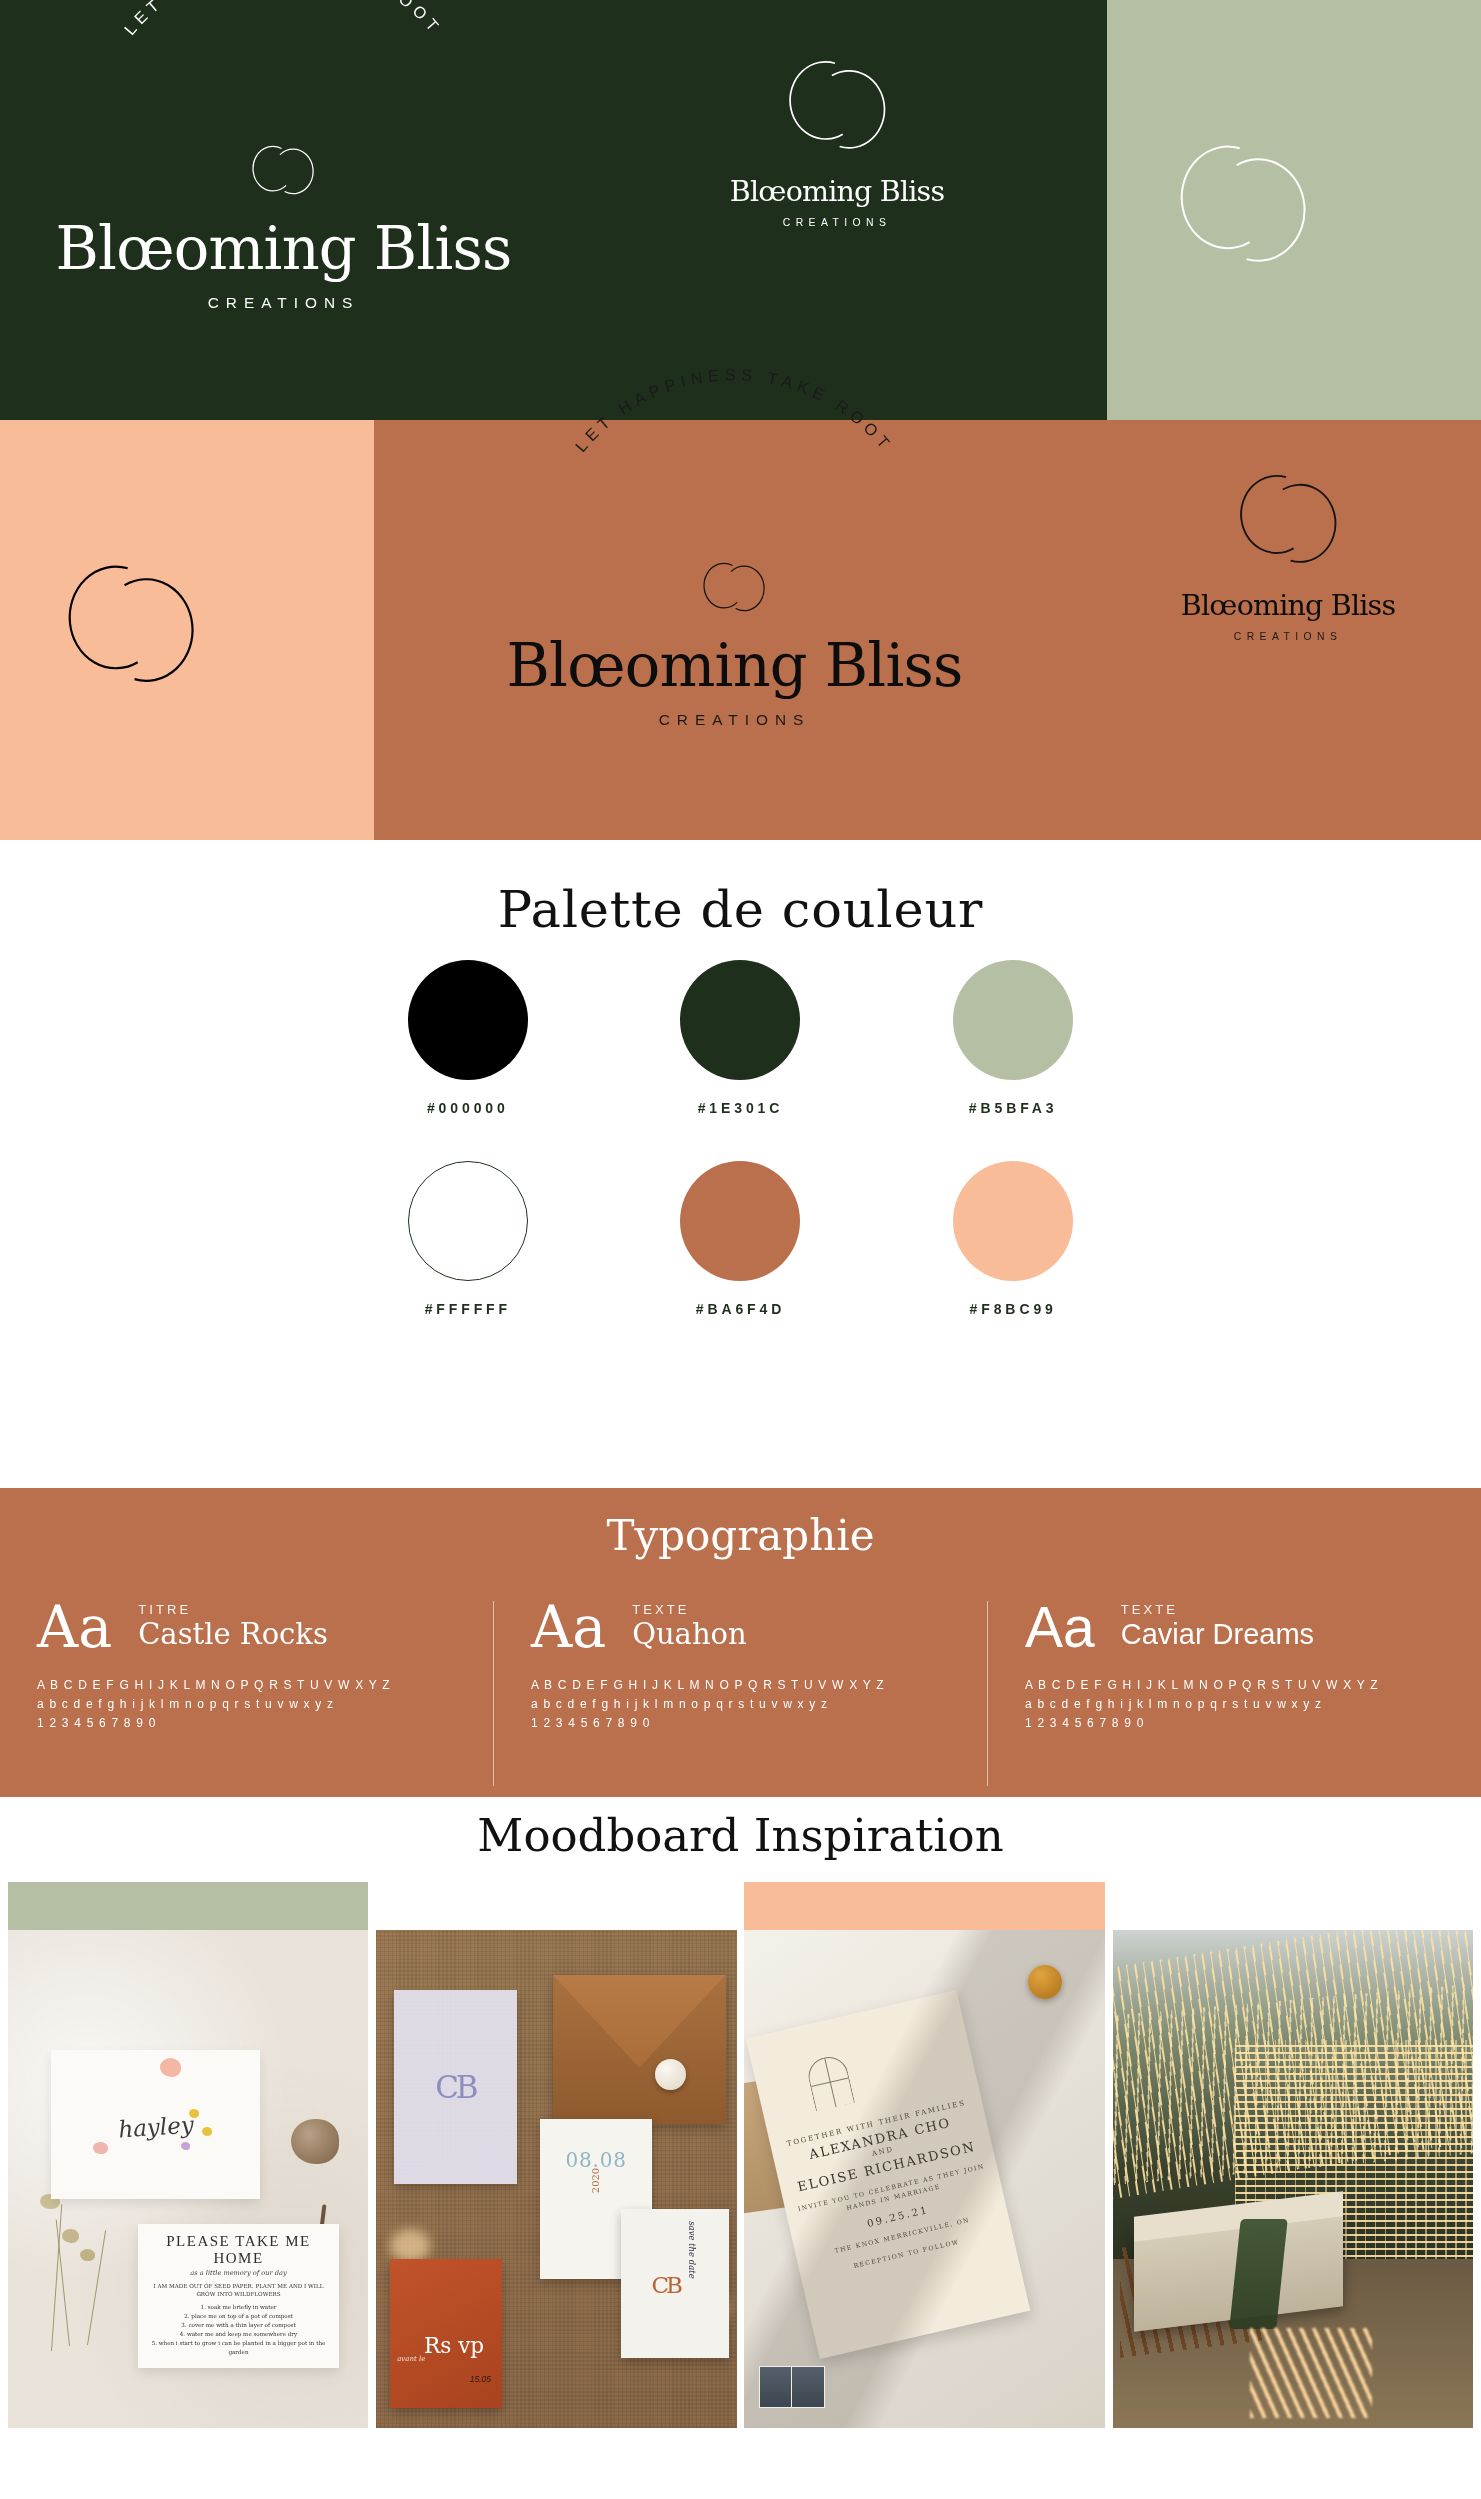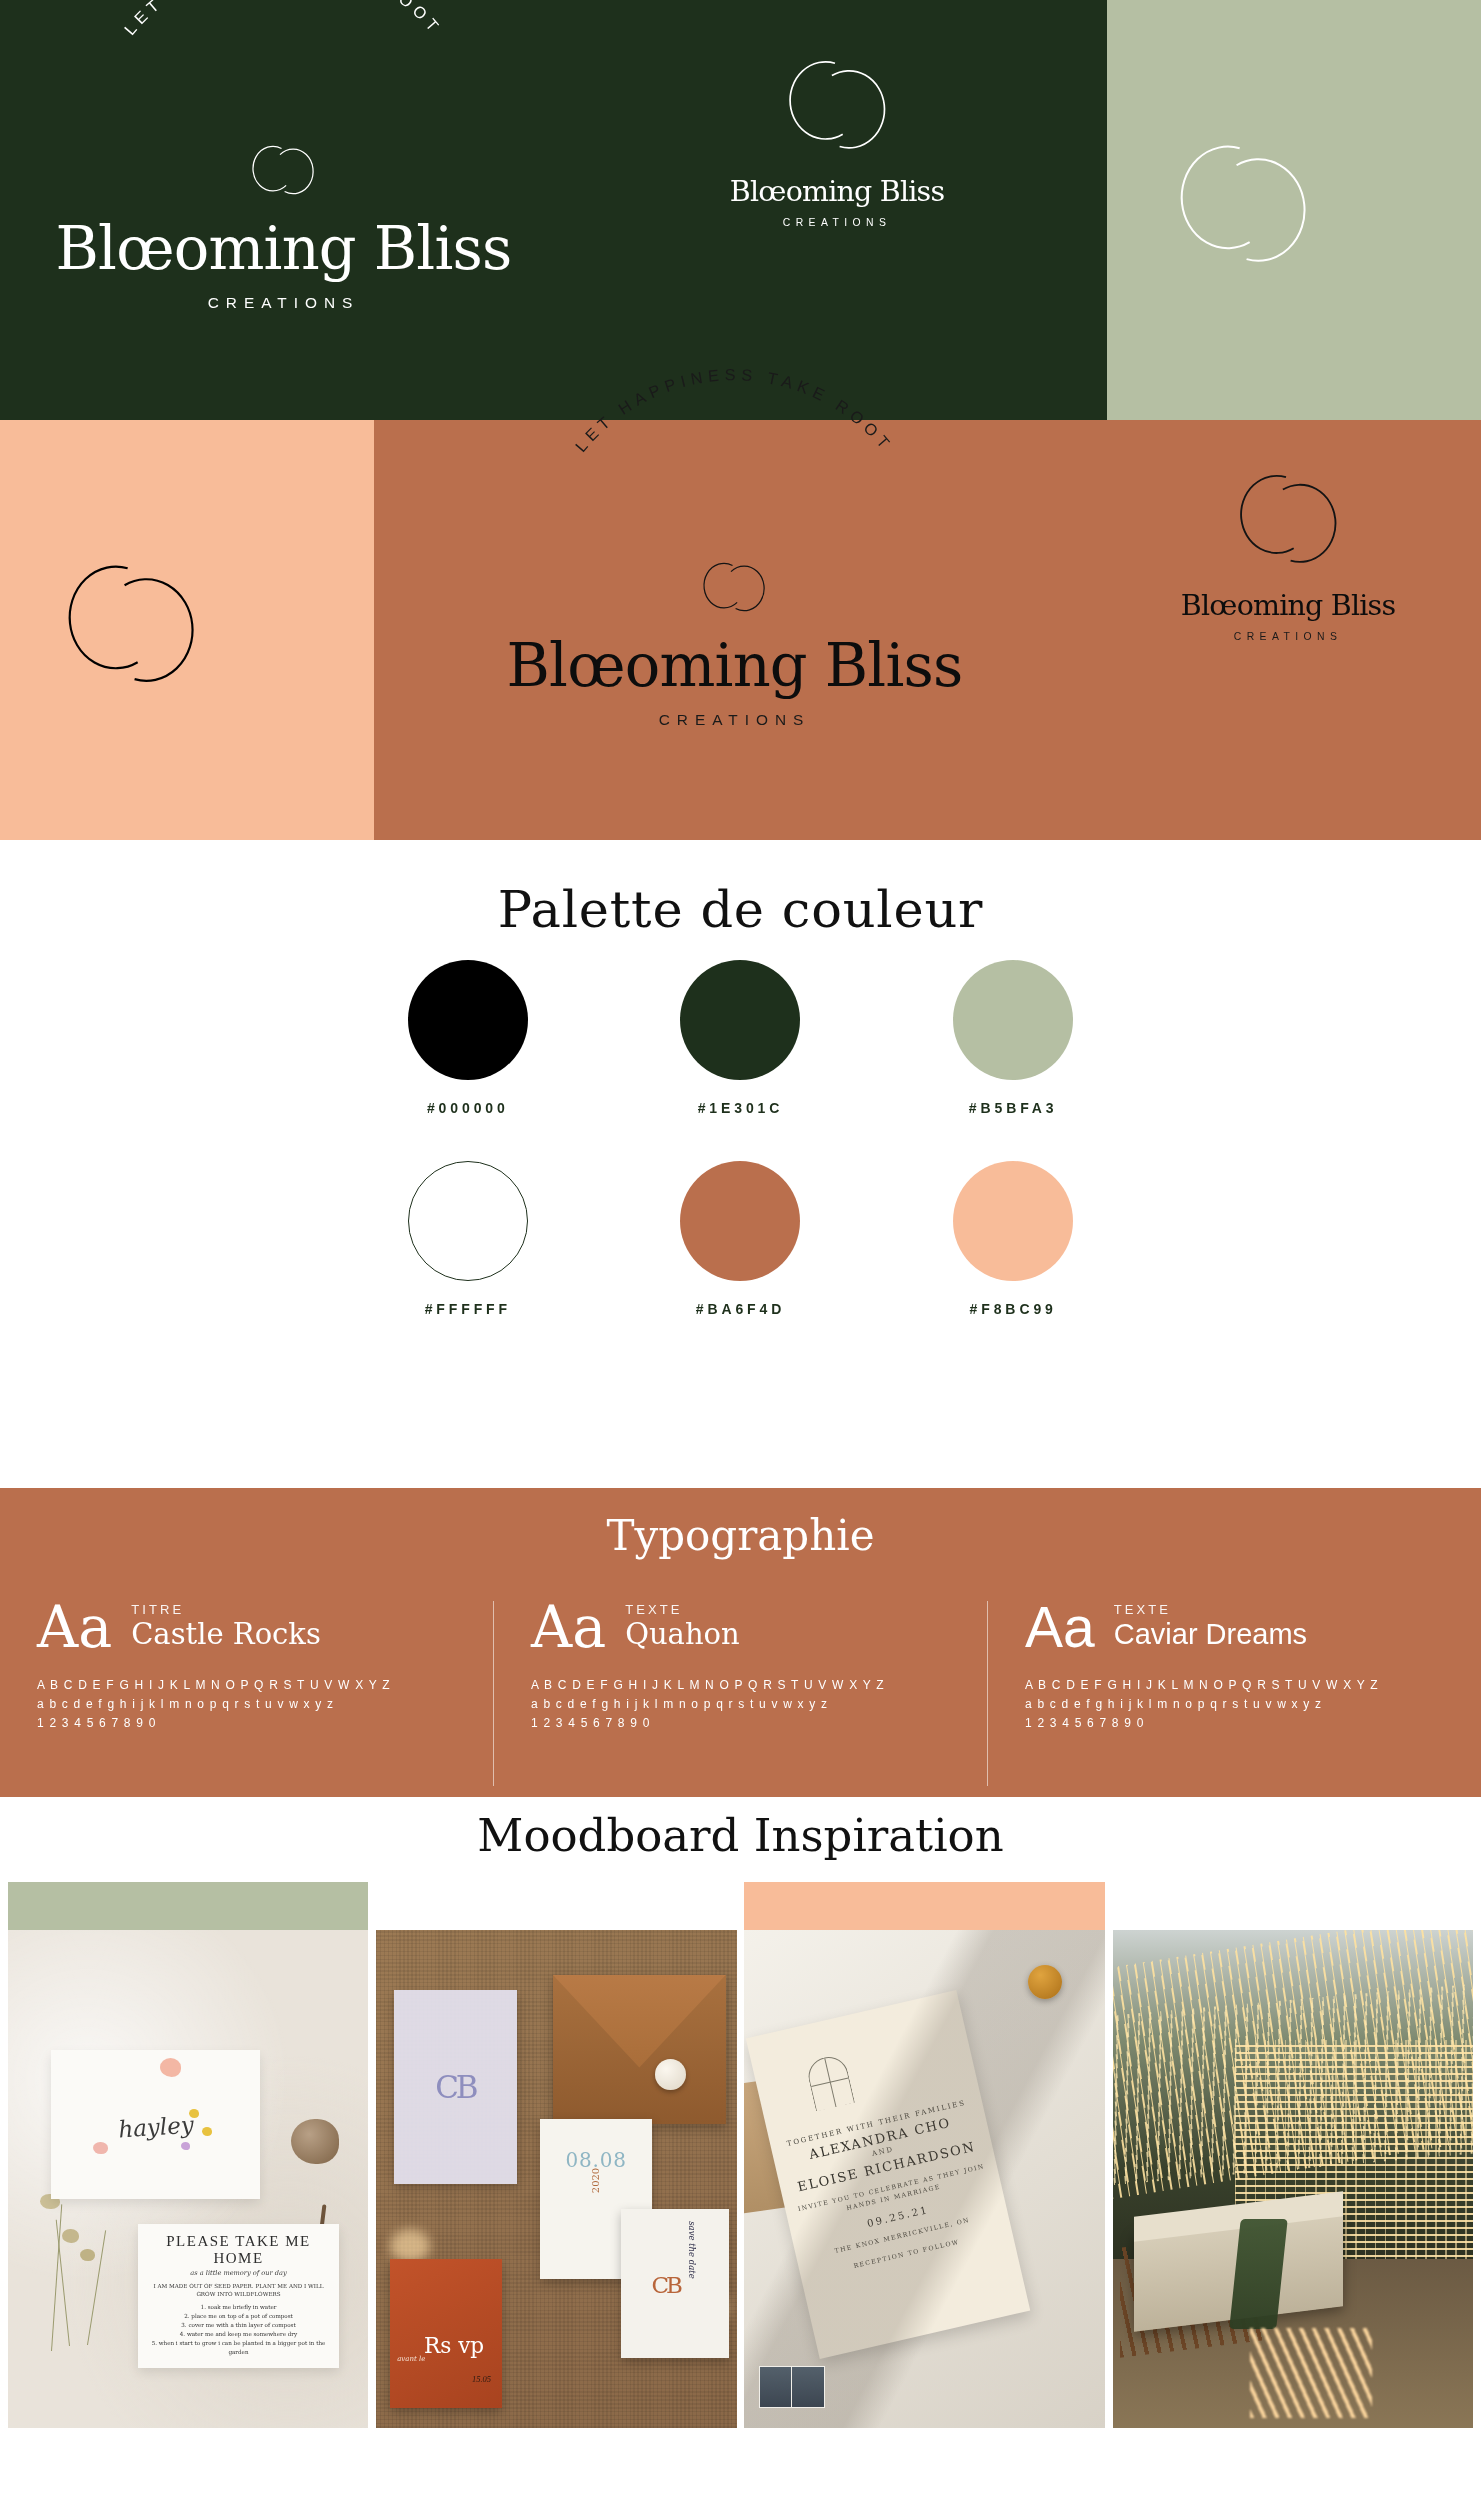--- a/index.html
+++ b/index.html
@@ -85,21 +85,21 @@
     font-family: "DejaVu Serif", serif;
     font-size: 42px; color: #fff; text-align: center;
     padding-top: 23px; font-weight: 400;
   }
   .typo-cols {
     position: absolute; top: 113px; left: 0; width: 1481px; height: 185px;
     display: flex;
   }
   .typo-col { flex: 1 1 0; position: relative; padding: 0 37px; }
   .typo-col + .typo-col { border-left: 0.8px solid rgba(255,255,255,.55); }
-  .typo-head { display: flex; align-items: flex-end; gap: 19px; }
+  .typo-head { display: flex; align-items: flex-end; gap: 26px; }
   .typo-aa { font-size: 57px; color: #fff; line-height: .92; }
   .aa-serif { font-family: "DejaVu Serif", serif; font-weight: 400; }
   .aa-sans  { font-family: "Liberation Sans", sans-serif; font-weight: 300; }
   .typo-meta { padding-bottom: 4.6px; }
   .typo-kicker {
     font-family: "Liberation Sans", sans-serif;
     font-size: 13px; letter-spacing: 3.1px; color: #fff; opacity: .92; margin-bottom: 3.1px;
   }
   .typo-name { font-size: 29px; color: #fff; line-height: 1; white-space: nowrap; }
   .n-serif { font-family: "DejaVu Serif", serif; }
@@ -196,21 +196,21 @@
     font-family:"DejaVu Serif",serif; font-size: 23px; color:#b8653a; letter-spacing:-3.1px; }
   .p2 .std-label { position:absolute; right: 8%; top: 24%; transform: rotate(90deg);
     font-family:"DejaVu Serif",serif; font-style:italic; font-size: 8.5px; color:#2f2f4a; }
   .p2 .rsvp {
     position:absolute; left: 4%; bottom: 4%; width: 31%; height: 30%;
     background: linear-gradient(150deg,#c2532a,#a8431f); box-shadow: 0 3.9px 10px rgba(0,0,0,.25);
   }
   .p2 .rsvp-txt { position:absolute; left: 30%; top: 52%;
     font-family:"DejaVu Serif",serif; font-size: 21.6px; color:#fff; line-height:.95; }
   .p2 .rsvp-date { position:absolute; right: 10%; bottom: 16%;
-    font-family:Liberation Serif, serif; font-style:italic; font-size: 8.5px; color:#2c1a12; }
+    font-family:Liberation Sans, sans-serif; font-style:italic; font-size: 8.5px; color:#2c1a12; }
   .p2 .rsvp-pre { position:absolute; left: 6%; bottom: 30%;
     font-family:"DejaVu Serif",serif; font-style:italic; font-size: 7px; color:#f6e2d4; }
 
   
   .p3 { background:#efece6; }
   .p3 .bg { position:absolute; inset:0; background: linear-gradient(145deg,#f4f1ea 0%, #e3ded4 58%, #d8d2c7 100%); }
   .p3 .shadowband { position:absolute; inset:0;
     background: linear-gradient(118deg, transparent 34%, rgba(90,80,68,.22) 40%, rgba(90,80,68,.22) 58%, transparent 64%); }
   .p3 .kraft { position:absolute; left:-4%; top: 30%; width: 26%; height: 26%;
      background: linear-gradient(#c9a77d,#b08f65); transform: rotate(-8deg); }

